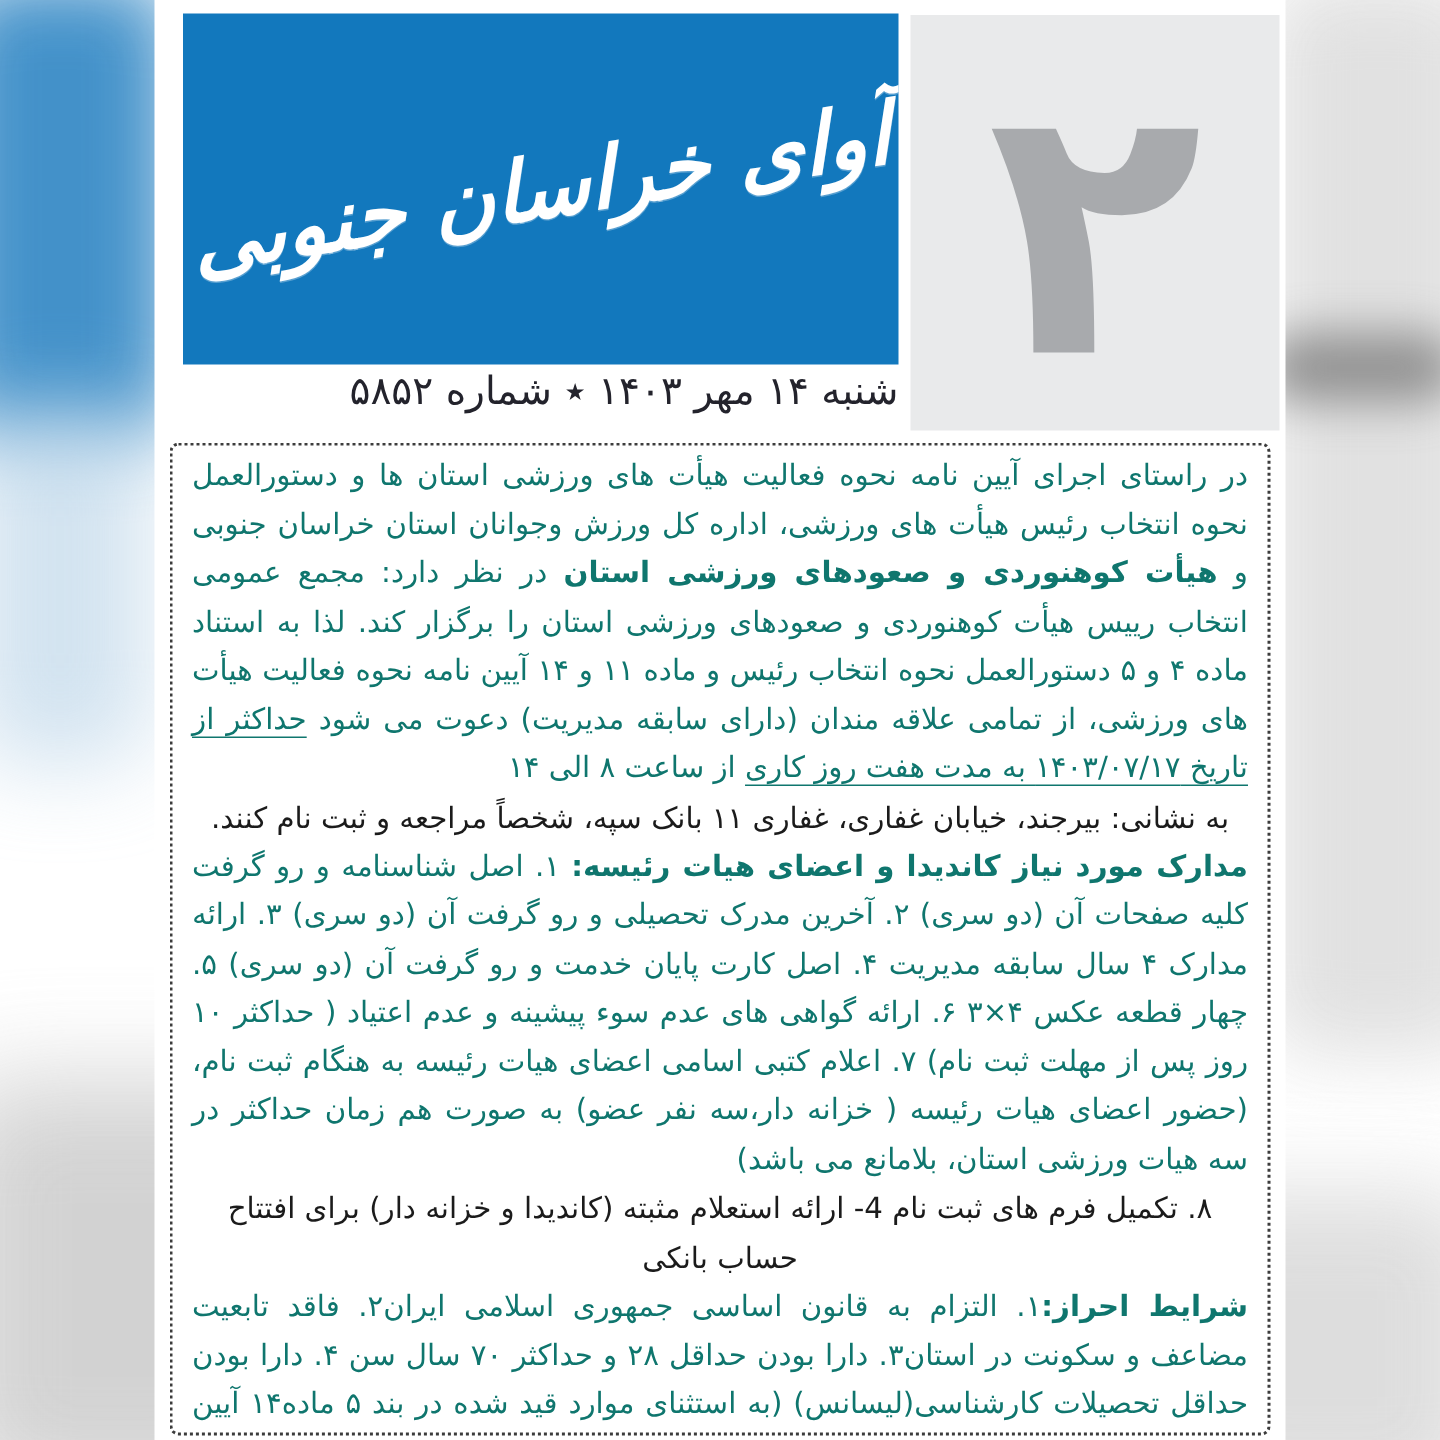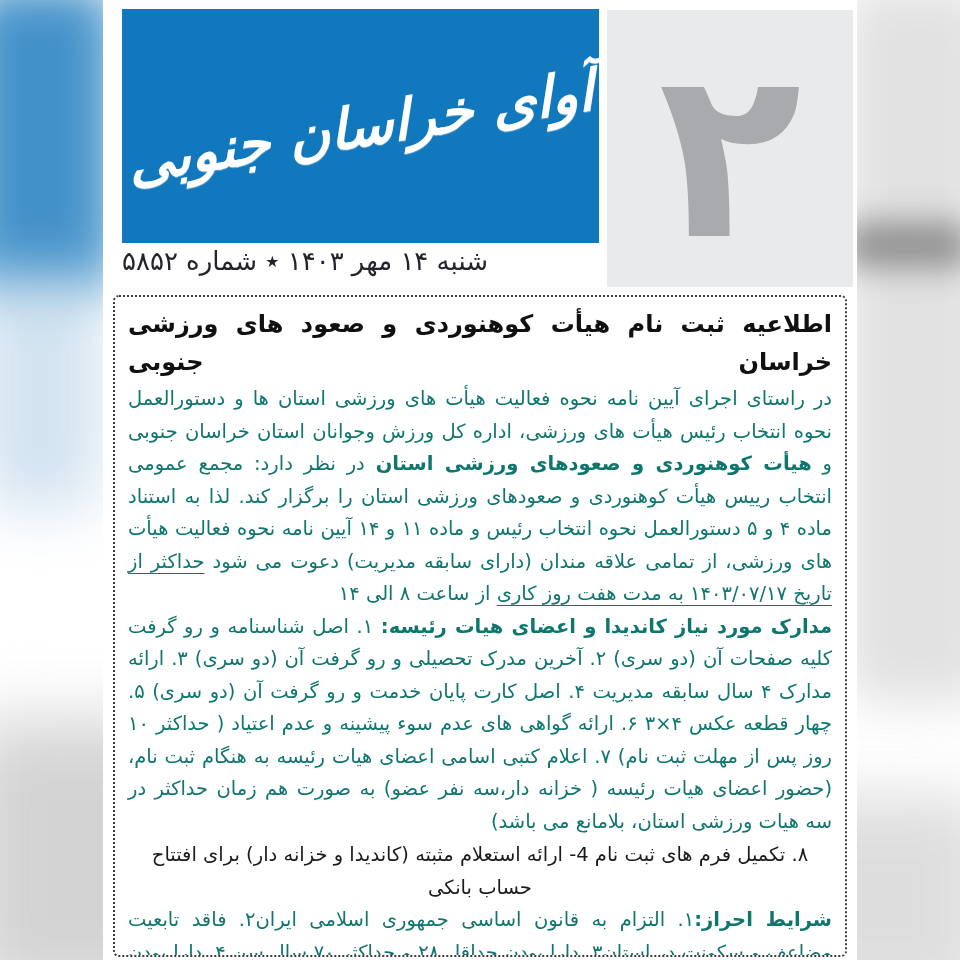--- a/index.html
+++ b/index.html
@@ -19,21 +19,21 @@
   .logo-box{position:absolute;left:19px;top:9px;width:477px;height:234px;background:#1278bd;
             display:flex;align-items:center;justify-content:center;overflow:hidden;}
   .logo-script{color:#ffffff;font-style:italic;font-weight:bold;font-size:56px;white-space:nowrap;
                transform:rotate(-9deg) skewX(-4deg);direction:rtl;text-shadow:0 1px 0 rgba(255,255,255,.3);}
 
   .page-num-box{position:absolute;left:504px;top:10px;width:246px;height:277px;background:#e9eaeb;
                 display:flex;align-items:center;justify-content:center;}
   .page-num{color:#a8aaad;font-size:235px;line-height:1;font-weight:bold;transform:translateY(6px);}
 
   .date-line{position:absolute;left:19px;top:246px;width:477px;height:44px;direction:rtl;
-             text-align:left;font-size:26px;color:#23232c;letter-spacing:0;}
+             text-align:right;font-size:26px;color:#23232c;letter-spacing:0;}
 
   .ad-box{position:absolute;left:10px;top:295px;width:734px;height:662px;box-sizing:border-box;
           border:2px dotted #3c3c3c;border-radius:6px;padding:4px 13px 0 13px;background:#fff;overflow:hidden;}
   .ad-title{direction:rtl;margin:4px 0 2px 0;font-size:24px;line-height:38px;font-weight:bold;color:#101010;
             text-align:justify;text-align-last:justify;}
   .ad-para{direction:rtl;margin:0;font-size:19.5px;line-height:32.5px;color:#0f766e;
            text-align:justify;}
   .ad-center{direction:rtl;margin:0;font-size:19.5px;line-height:33px;color:#1b1b1b;text-align:center;}
   .u{text-decoration:underline;text-underline-offset:5px;}
   b{font-weight:bold;}
@@ -57,24 +57,24 @@
     </div>
 
     <div class="page-num-box">
       <div class="page-num">۲</div>
     </div>
 
     <div class="date-line">شنبه ۱۴ مهر ۱۴۰۳ ٭ شماره ۵۸۵۲</div>
 
     <div class="ad-box">
 
-      <h1 class="ad-title">اطلاعیه ثبت نام هیأت کوهنوردی و صعود های ورزشی خراسان جنوبی</h1>
 
       <p class="ad-para"><span>در راستای اجرای آیین نامه نحوه فعالیت هیأت های ورزشی استان ها و دستورالعمل نحوه انتخاب رئیس هیأت های ورزشی، اداره کل ورزش وجوانان استان خراسان جنوبی و </span><b>هیأت کوهنوردی و صعودهای ورزشی استان</b><span> در نظر دارد: مجمع عمومی انتخاب رییس هیأت کوهنوردی و صعودهای ورزشی استان را برگزار کند. لذا به استناد ماده ۴ و ۵ دستورالعمل نحوه انتخاب رئیس و ماده ۱۱ و ۱۴ آیین نامه نحوه فعالیت هیأت های ورزشی، از تمامی علاقه مندان (دارای سابقه مدیریت) دعوت می شود </span><span class="u">حداکثر از تاریخ ۱۴۰۳/۰۷/۱۷ به مدت هفت روز کاری</span><span> از ساعت ۸ الی ۱۴</span></p>
 
+      <p class="ad-center">به نشانی: بیرجند، خیابان غفاری، غفاری ۱۱ بانک سپه، شخصاً مراجعه و ثبت نام کنند.</p>
 
       <p class="ad-para"><b>مدارک مورد نیاز کاندیدا و اعضای هیات رئیسه:</b><span> ۱. اصل شناسنامه و رو گرفت کلیه صفحات آن (دو سری) ۲. آخرین مدرک تحصیلی و رو گرفت آن (دو سری) ۳. ارائه مدارک ۴ سال سابقه مدیریت  ۴. اصل کارت پایان خدمت و رو گرفت آن (دو سری) ۵. چهار قطعه عکس ۴×۳  ۶. ارائه گواهی های عدم سوء پیشینه و عدم اعتیاد ( حداکثر ۱۰ روز پس از مهلت ثبت نام) ۷. اعلام کتبی اسامی اعضای هیات رئیسه به هنگام ثبت نام، (حضور اعضای هیات رئیسه ( خزانه دار،سه نفر عضو) به صورت هم زمان حداکثر در سه هیات ورزشی استان، بلامانع می باشد)</span></p>
 
       <p class="ad-center">۸. تکمیل فرم های ثبت نام 4- ارائه استعلام مثبته (کاندیدا و خزانه دار) برای افتتاح حساب بانکی</p>
 
       <p class="ad-para"><b>شرایط احراز:</b><span>۱. التزام به قانون اساسی جمهوری اسلامی ایران۲. فاقد تابعیت مضاعف و سکونت در استان۳. دارا بودن حداقل ۲۸ و حداکثر ۷۰ سال سن ۴. دارا بودن حداقل تحصیلات کارشناسی(لیسانس) (به استثنای موارد قید شده در بند ۵ ماده۱۴ آیین نامه) ۵. روسا و سرپرستان سایر هیات های ورزشی استانی، تا زمانی که از این سمت خود استعفا ندهند، نمی توانند در انتخابات سایر هیات ها شرکت کنند.۶ هر فرد حداکثر ۳ دوره می تواند رئیس هیات باشد.</span></p>
 
     </div>
   </div>
 </div>

